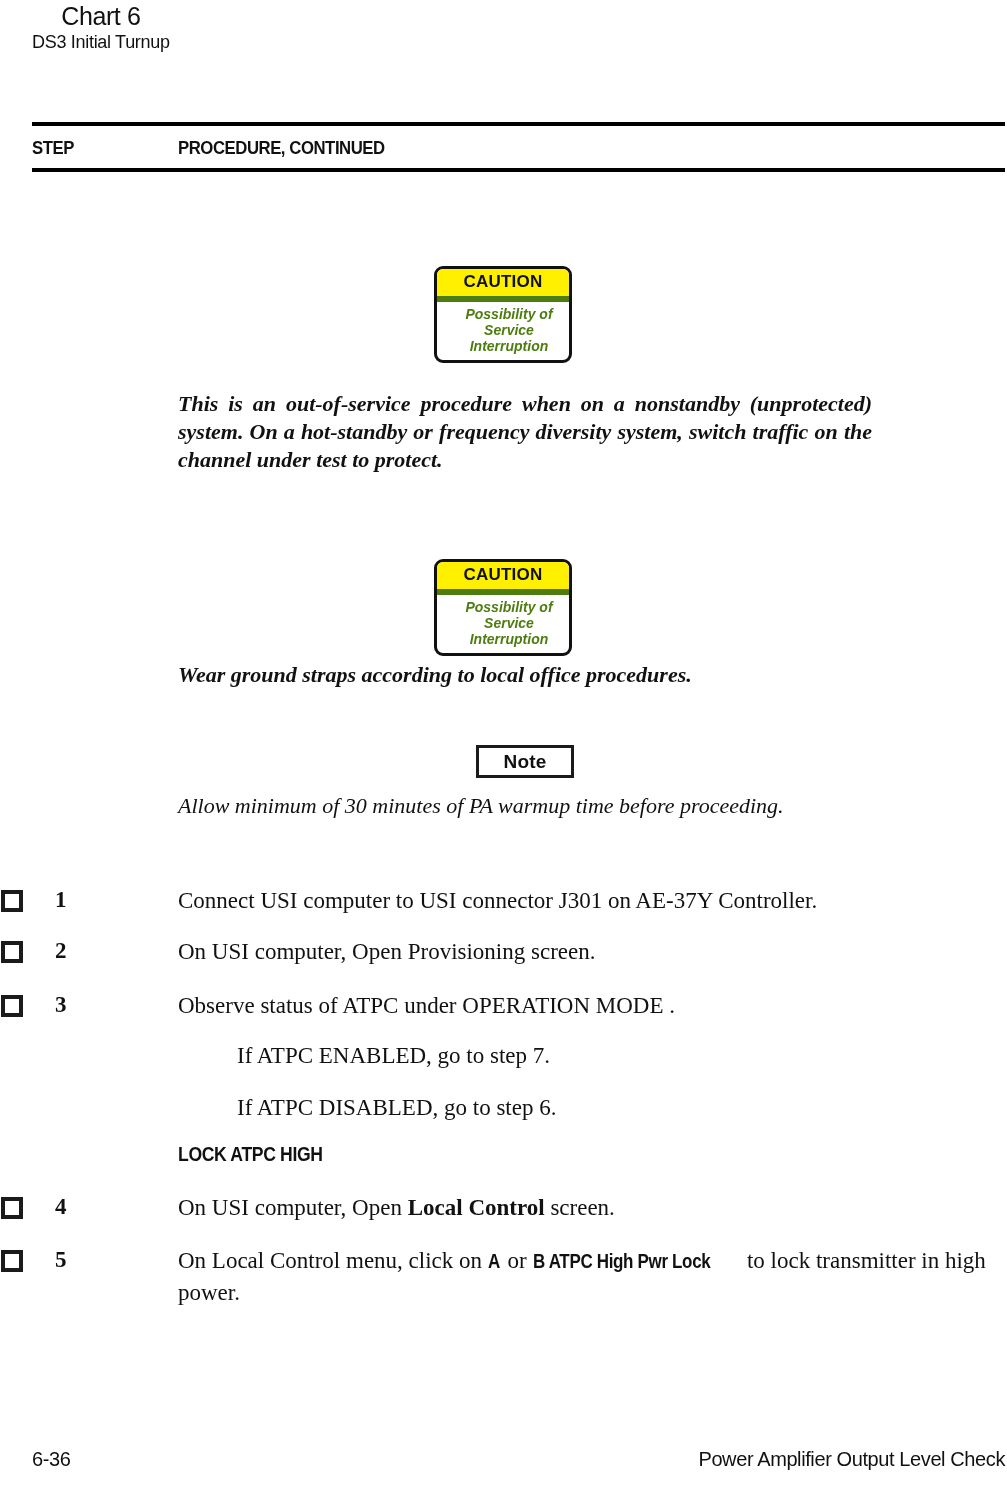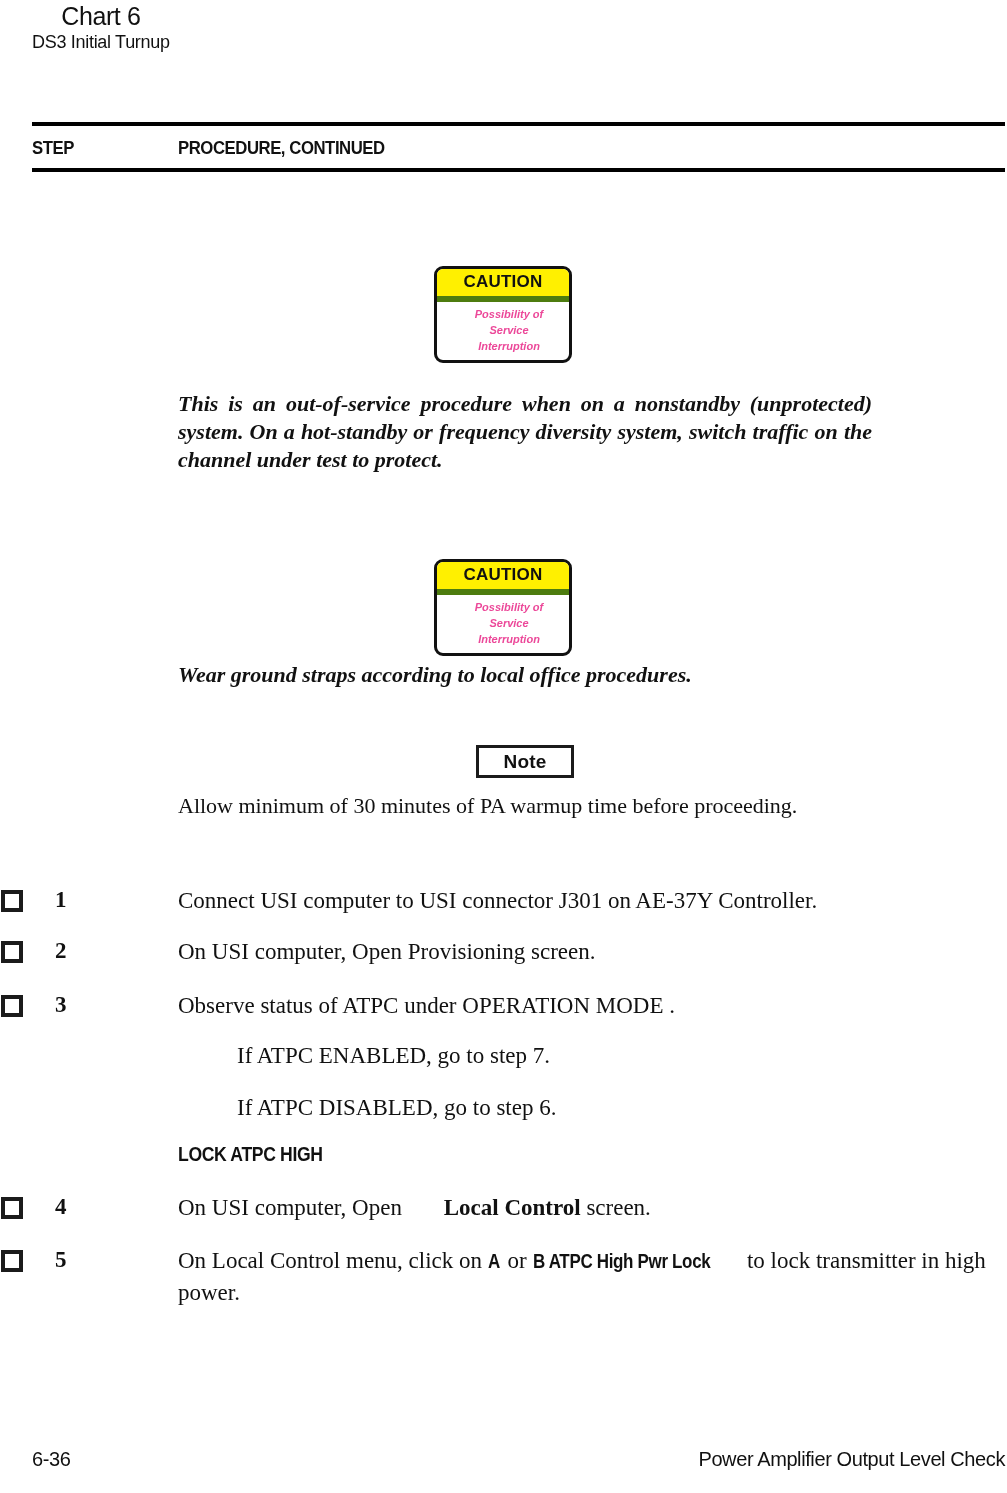--- a/index.html
+++ b/index.html
@@ -96,24 +96,24 @@
     font-size: 17px;
     line-height: 24px;
     letter-spacing: 0.2px;
     padding: 1px 0 2px 0;
   }
   .caution-body {
     text-align: center;
     font-family: "Liberation Sans", sans-serif;
     font-weight: bold;
     font-style: italic;
-    font-size: 11px;
+    font-size: 14px;
     line-height: 16px;
     padding: 4px 2px 6px 14px;
-    color: #ec4899;
+    color: #4d7c0f;
   }
 
   
   .note-box {
     position: absolute;
     left: 476px;
     top: 745px;
     width: 98px;
     height: 33px;
     border: 3px solid #1b1b1b;
@@ -140,20 +140,21 @@
     text-align: justify;
     text-justify: inter-word;
   }
   .warn-text.last-line-left { text-align-last: left; }
 
   .note-text {
     position: absolute;
     left: 178px;
     width: 694px;
     font-family: "Liberation Serif", serif;
+    font-style: italic;
     font-size: 22px;
     line-height: 28px;
     text-align: justify;
     text-align-last: left;
   }
 
   
   .step-row {
     position: absolute;
     left: 0;
@@ -183,21 +184,20 @@
     left: 178px;
     top: 0;
     width: 827px;
     font-family: "Liberation Serif", serif;
     font-size: 23px;
     line-height: 31px;
     text-align: left;
   }
   .step-body b {
     font-weight: bold;
-    margin-left: 36px;
   }
   .s-cond {
     font-family: "Liberation Sans", sans-serif;
     font-weight: bold;
     font-size: 20px;
     letter-spacing: -0.4px;
     display: inline-block;
     transform: scaleX(0.85);
     transform-origin: left center;
   }

